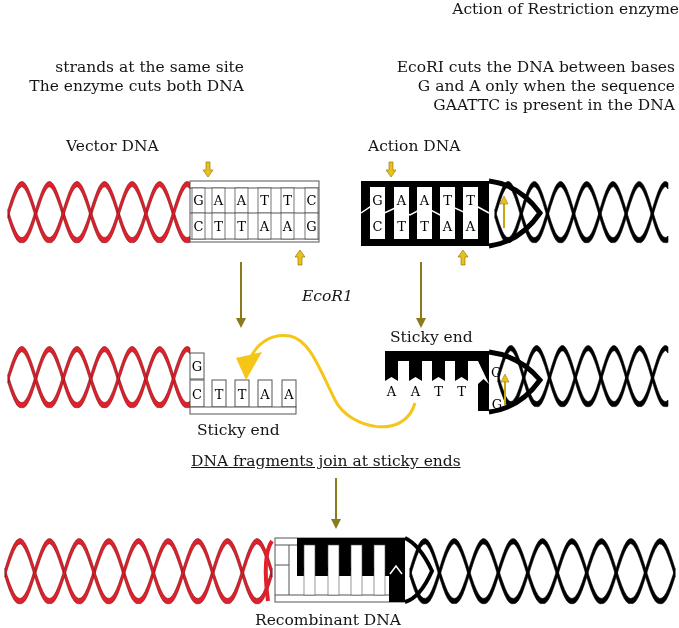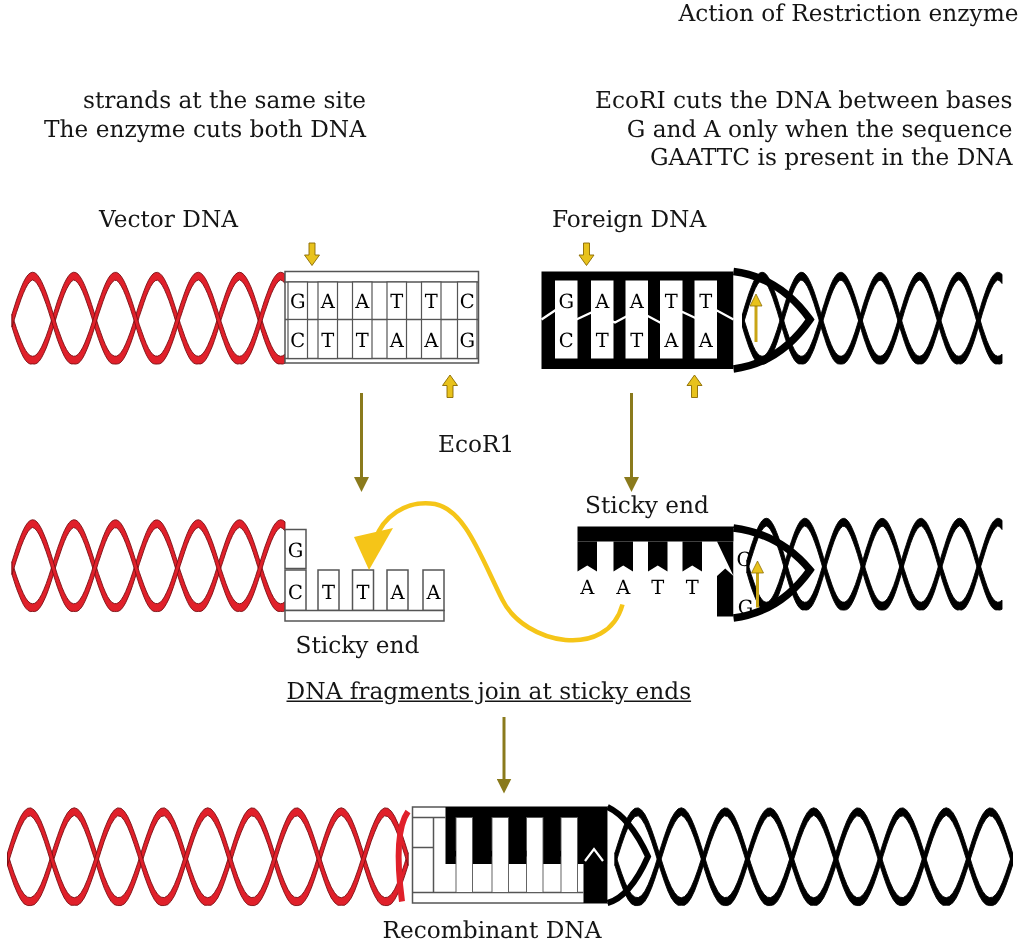--- a/index.html
+++ b/index.html
@@ -20,22 +20,22 @@
   <div>strands at the same site</div>
   <div>The enzyme cuts both DNA</div>
 </div>
 <div class="txt center" style="left:345px;width:330px;top:58px;">
   <div>EcoRI cuts the DNA between bases</div>
   <div>G and A only when the sequence</div>
   <div>GAATTC is present in the DNA</div>
 </div>
 
 <div class="txt" style="left:42px;top:137px;margin-left:24px;">Vector DNA</div>
-<div class="txt" style="left:368px;top:137px;">Foreign DNA</div>
-<div class="txt" style="left:292px;top:287px;">EcoR1</div>
+<div class="txt" style="left:368px;top:137px;">Action DNA</div>
+<div class="txt" style="left:302px;top:287px;font-style:italic;">EcoR1</div>
 <div class="txt" style="left:390px;top:328px;">Sticky end</div>
 <div class="txt" style="left:197px;top:421px;">Sticky end</div>
 <div class="txt" style="left:191px;top:452px;text-decoration:underline;">DNA fragments join at sticky ends</div>
 <div class="txt" style="left:255px;top:611px;">Recombinant DNA</div>
 
 <svg width="679" height="628" viewBox="0 0 679 628">
   <defs>
     <marker id="flowHead" viewBox="0 0 10 10" refX="5" refY="5" markerWidth="5" markerHeight="5" orient="auto">
       <path d="M0,0 L10,5 L0,10 z" fill="#8a7a1c"></path>
     </marker>

